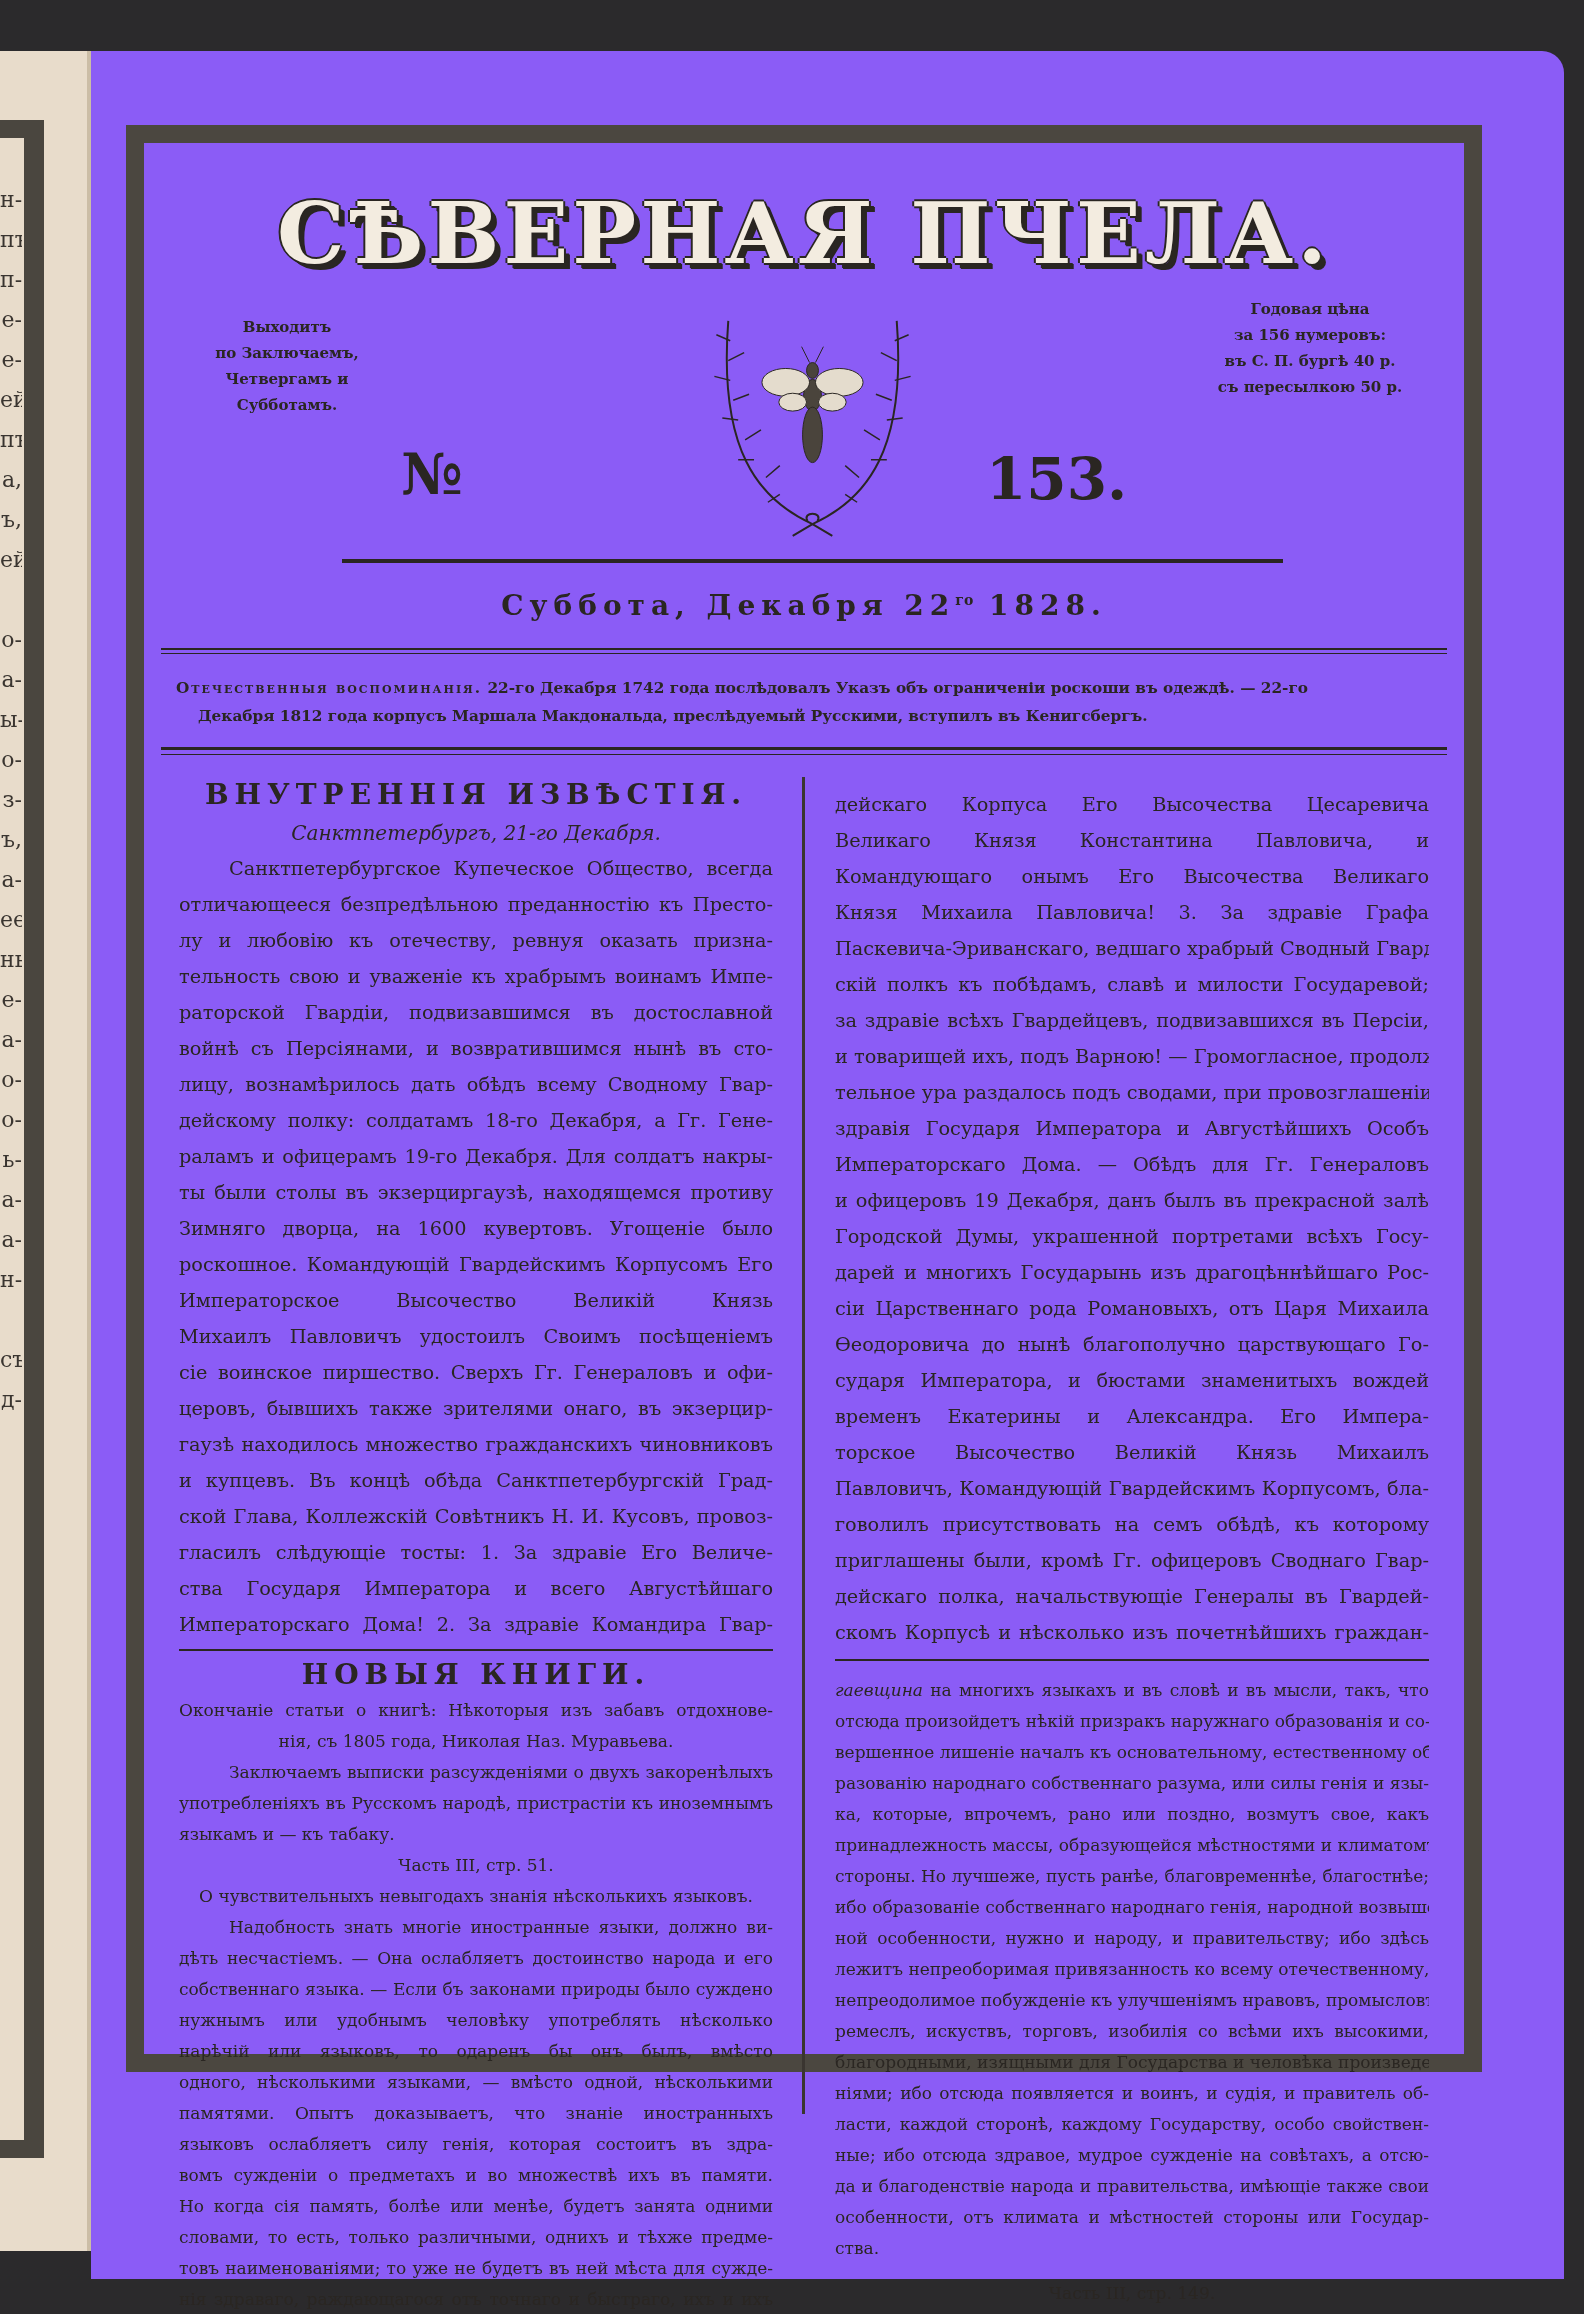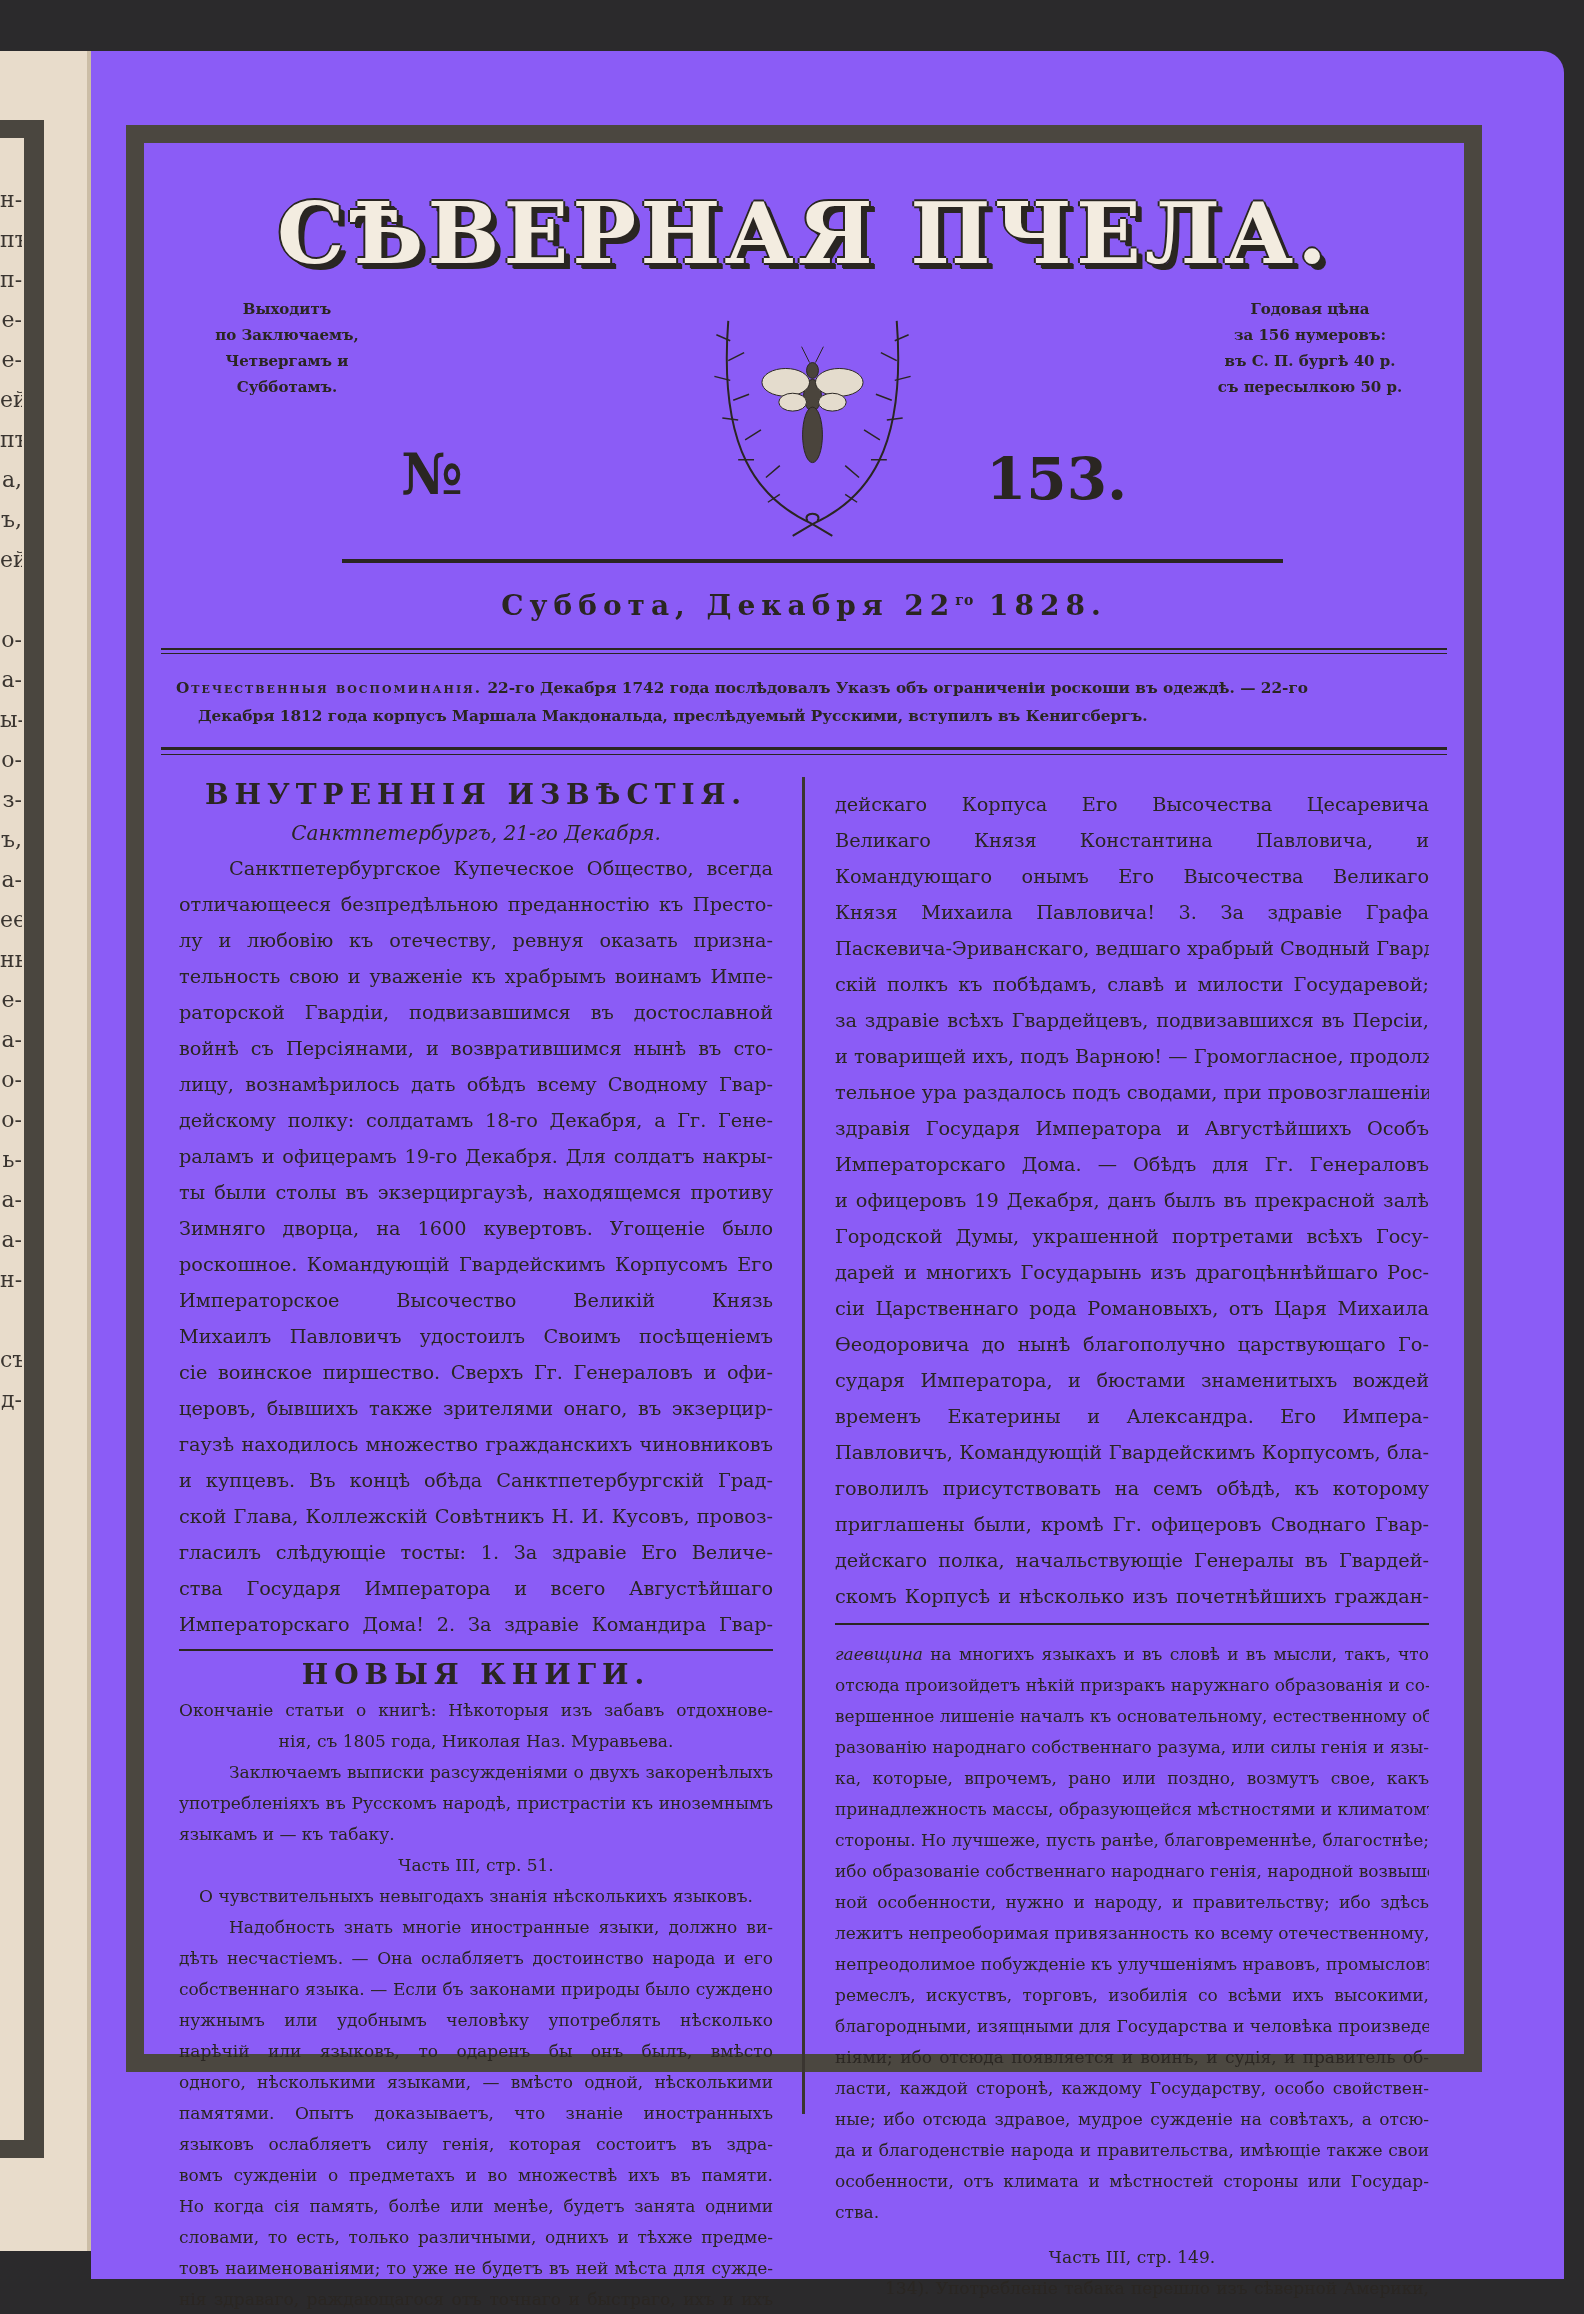--- a/index.html
+++ b/index.html
@@ -35,21 +35,21 @@
     position: absolute; left: 35px; top: 74px; width: 1320px; height: 1911px;
     border: 18px solid #4b4740;
   }
   .masthead-title {
     position: absolute; left: 0; right: 0; top: 40px; text-align: center;
     font-family: "DejaVu Serif", serif; font-weight: bold; font-size: 85px;
     letter-spacing: 4px; color: #f3ece0;
     text-shadow: 2px 0 #2a2622, -2px 0 #2a2622, 0 2px #2a2622, 0 -2px #2a2622, 5px 5px 0 #2a2622, 6px 6px 0 #2a2622;
   }
   .pub-days {
-    position: absolute; left: 59px; top: 153px; width: 168px; text-align: center;
+    position: absolute; left: 59px; top: 171px; width: 168px; text-align: center;
     font-size: 15px; line-height: 26px; font-weight: bold;
   }
   .price {
     position: absolute; right: 50px; top: 153px; width: 208px; text-align: center;
     font-size: 15px; line-height: 26px; font-weight: bold;
   }
   .emblem { position: absolute; left: 505px; top: 158px; width: 327px; height: 238px; }
   .issue-no { position: absolute; left: 257px; top: 297px; font-size: 57px; font-weight: bold; }
   .issue-num { position: absolute; left: 842px; top: 302px; font-size: 58px; font-weight: bold; }
   .rule-thick { position: absolute; height: 4px; background: #2a2622; }
@@ -264,20 +264,21 @@
           <span class="line">тельное ура раздалось подъ сводами, при провозглашеніи</span>
           <span class="line">здравія Государя Императора и Августѣйшихъ Особъ</span>
           <span class="line">Императорскаго Дома. — Обѣдъ для Гг. Генераловъ</span>
           <span class="line">и офицеровъ 19 Декабря, данъ былъ въ прекрасной залѣ</span>
           <span class="line">Городской Думы, украшенной портретами всѣхъ Госу-</span>
           <span class="line">дарей и многихъ Государынь изъ драгоцѣннѣйшаго Рос-</span>
           <span class="line">сіи Царственнаго рода Романовыхъ, отъ Царя Михаила</span>
           <span class="line">Ѳеодоровича до нынѣ благополучно царствующаго Го-</span>
           <span class="line">сударя Императора, и бюстами знаменитыхъ вождей</span>
           <span class="line">временъ Екатерины и Александра. Его Импера-</span>
+          <span class="line">торское Высочество Великій Князь Михаилъ</span>
           <span class="line">Павловичъ, Командующій Гвардейскимъ Корпусомъ, бла-</span>
           <span class="line">говолилъ присутствовать на семъ обѣдѣ, къ которому</span>
           <span class="line">приглашены были, кромѣ Гг. офицеровъ Своднаго Гвар-</span>
           <span class="line">дейскаго полка, начальствующіе Генералы въ Гвардей-</span>
           <span class="line">скомъ Корпусѣ и нѣсколько изъ почетнѣйшихъ граждан-</span>
         </div>
       <div class="section-rule" style="margin-top:8px; margin-bottom:14px;"></div>
       <div class="small">
         <span class="line"><i>гаевщина</i><span> на многихъ языкахъ и въ словѣ и въ мысли, такъ, что</span></span>
         <div id="essay-cont-lines">

